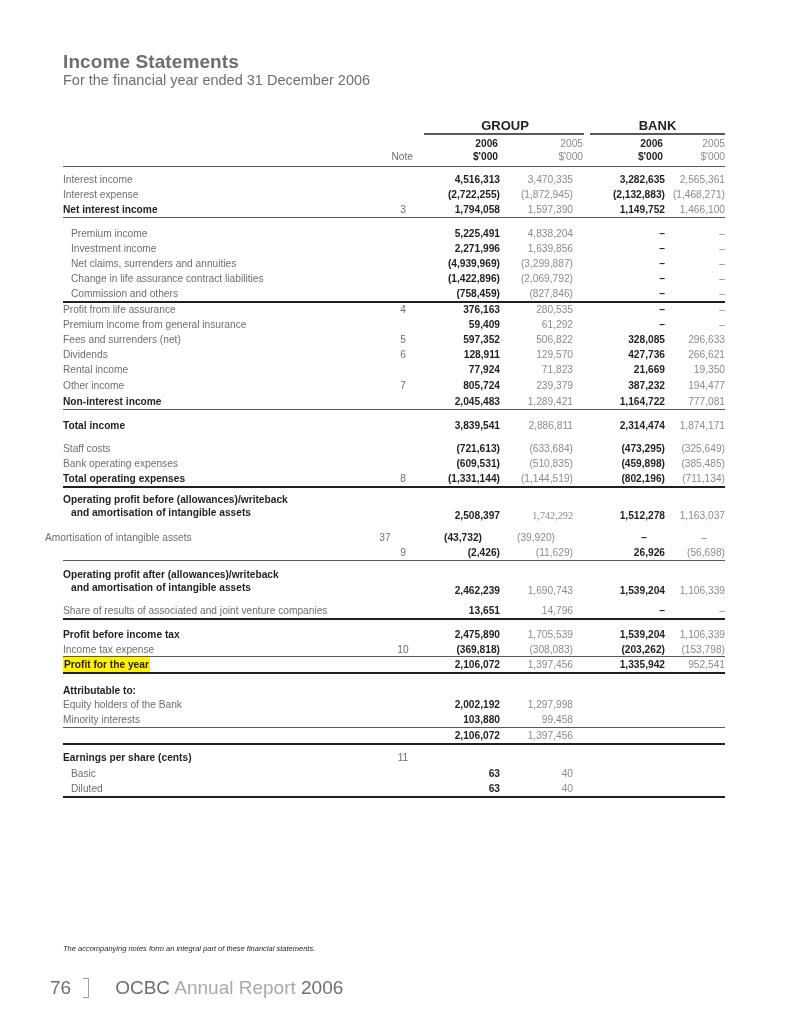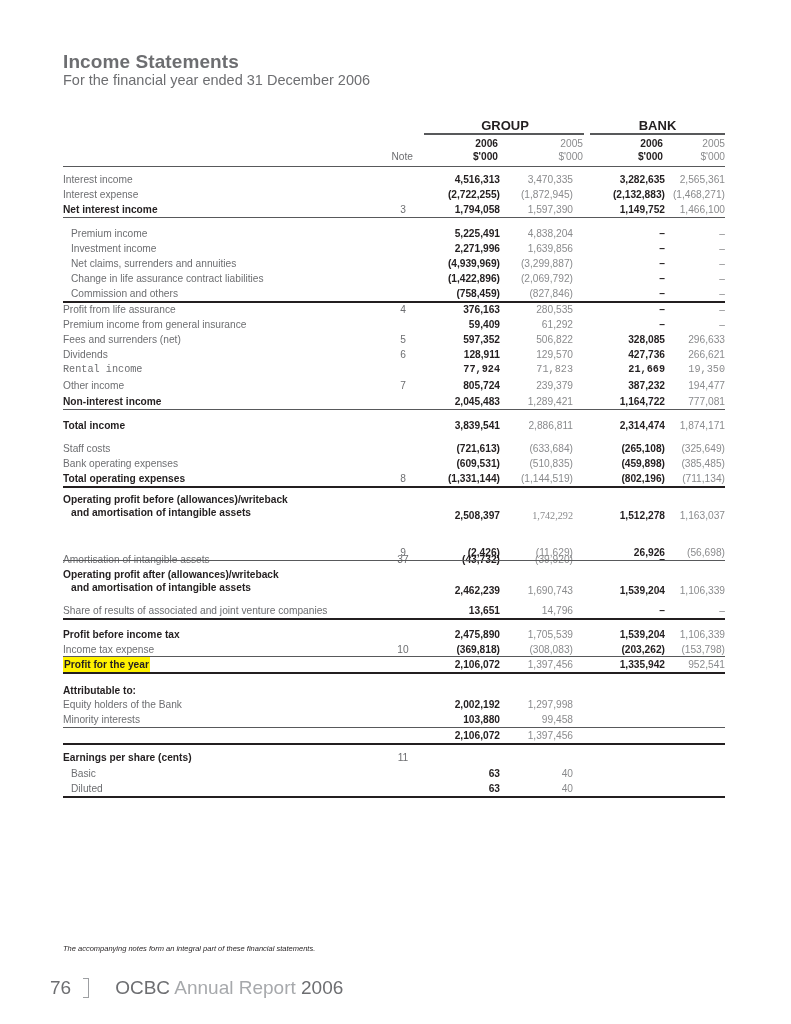--- a/index.html
+++ b/index.html
@@ -152,21 +152,21 @@
     <div class="c c4">296,633</div>
   </div>
 <div class="row" style="top:347px;left:63px;">
     <div class="lbl">Dividends</div>
     <div class="note">6</div>
     <div class="c c1">128,911</div>
     <div class="c c2">129,570</div>
     <div class="c c3">427,736</div>
     <div class="c c4">266,621</div>
   </div>
-<div class="row" style="top:362px;left:63px;font-family:Liberation Mono, monospace;">
+<div class="row" style="top:362px;left:63px;">
     <div class="lbl">Rental income</div>
     <div class="note"></div>
     <div class="c c1">77,924</div>
     <div class="c c2">71,823</div>
     <div class="c c3">21,669</div>
     <div class="c c4">19,350</div>
   </div>
 <div class="row" style="top:378px;left:63px;">
     <div class="lbl">Other income</div>
     <div class="note">7</div>
@@ -190,21 +190,21 @@
     <div class="c c1">3,839,541</div>
     <div class="c c2">2,886,811</div>
     <div class="c c3">2,314,474</div>
     <div class="c c4">1,874,171</div>
   </div>
 <div class="row" style="top:441px;left:63px;">
     <div class="lbl">Staff costs</div>
     <div class="note"></div>
     <div class="c c1">(721,613)</div>
     <div class="c c2">(633,684)</div>
-    <div class="c c3">(265,108)</div>
+    <div class="c c3">(473,295)</div>
     <div class="c c4">(325,649)</div>
   </div>
 <div class="row" style="top:456px;left:63px;">
     <div class="lbl">Bank operating expenses</div>
     <div class="note"></div>
     <div class="c c1">(609,531)</div>
     <div class="c c2">(510,835)</div>
     <div class="c c3">(459,898)</div>
     <div class="c c4">(385,485)</div>
   </div>
@@ -221,21 +221,21 @@
     <div class="lbl b">
       <div class="" style="line-height:13px;">Operating profit before (allowances)/writeback</div>
       <div class="" style="line-height:13px;padding-left:8px;">and amortisation of intangible assets</div>
     </div>
     <div class="note"></div>
     <div class="c c1" style="top:15px;">2,508,397</div>
     <div class="c c2" style="top:15px;font-family:Liberation Serif, serif;">1,742,292</div>
     <div class="c c3" style="top:15px;">1,512,278</div>
     <div class="c c4" style="top:15px;">1,163,037</div>
   </div>
-<div class="row" style="top:530px;left:63px;margin-top:22px;">
+<div class="row" style="top:530px;left:45px;">
     <div class="lbl">Amortisation of intangible assets</div>
     <div class="note">37</div>
     <div class="c c1">(43,732)</div>
     <div class="c c2">(39,920)</div>
     <div class="c c3">–</div>
     <div class="c c4">–</div>
   </div>
 <div class="row" style="top:545px;left:63px;">
     <div class="note">9</div>
     <div class="c c1">(2,426)</div>

